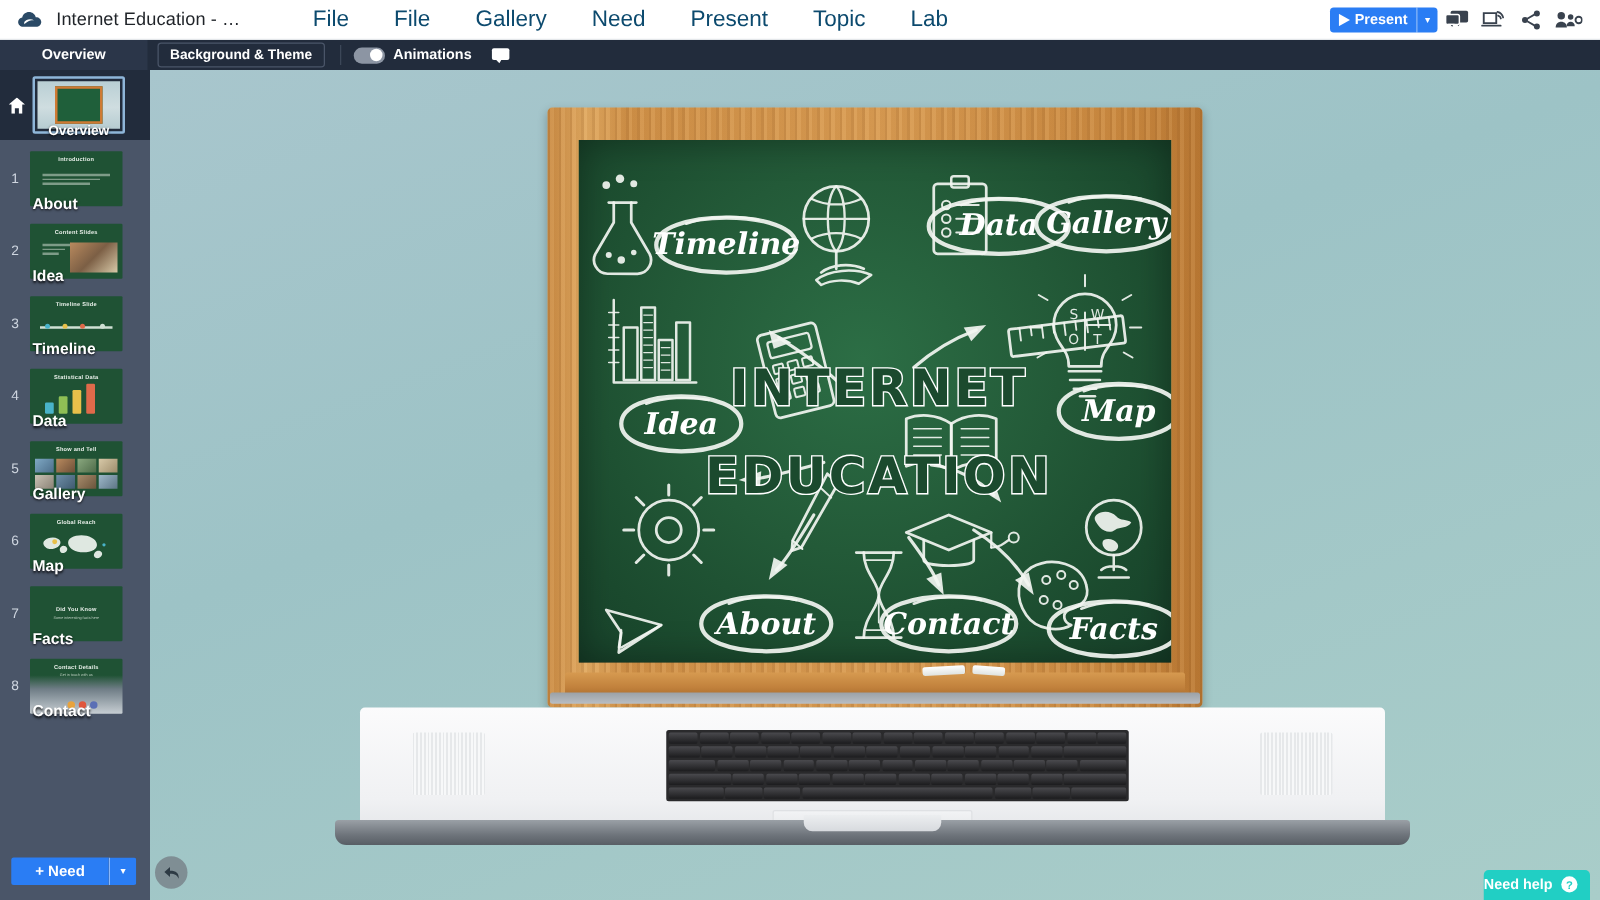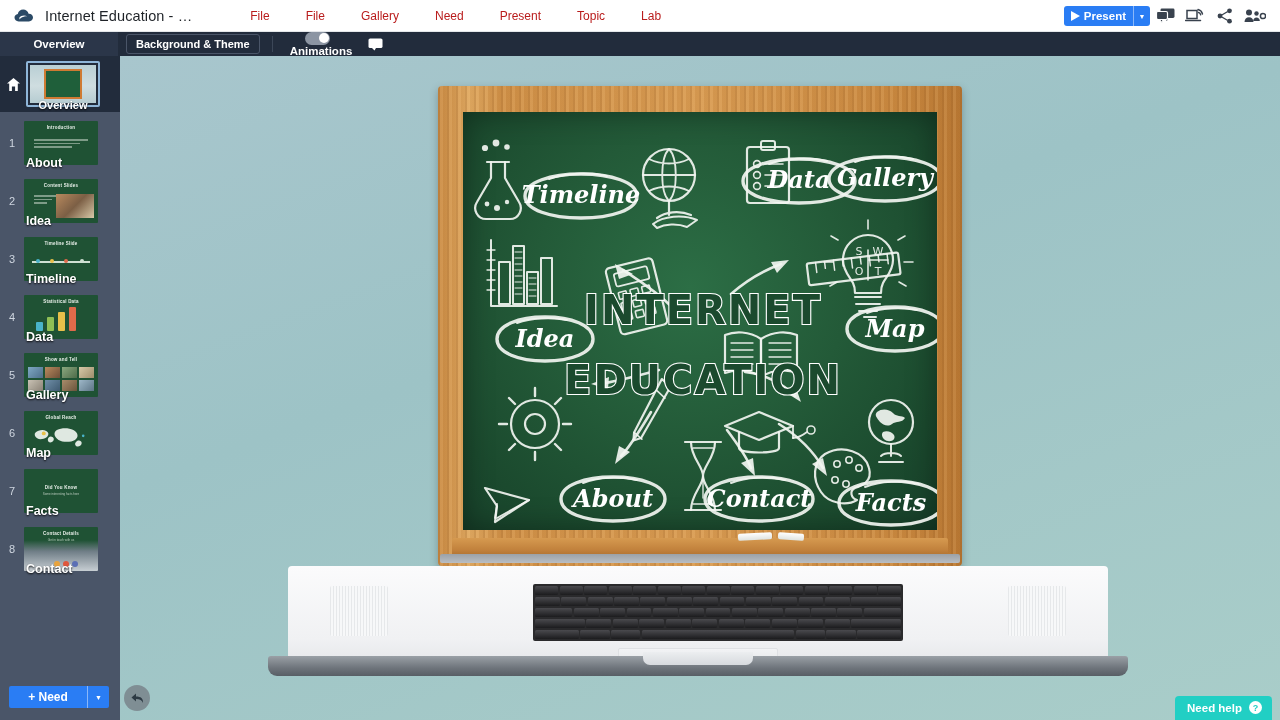--- a/index.html
+++ b/index.html
@@ -20,21 +20,21 @@
     display: flex; align-items: center;
   }
   .cloud-logo { margin-left: 13px; width: 22px; height: 22px; display: flex; align-items: center; justify-content: center; }
   .doc-title {
     margin-left: 10px;
     font-size: 14.5px; color: #1f2328; letter-spacing: .1px;
     white-space: nowrap;
   }
   .menu { display: flex; align-items: center; margin-left: 47px; }
   .menu-item {
-    font-size: 12px; color: #b91c1c;
+    font-size: 18px; color: #0c4a6e;
     padding: 4px 11px; margin-right: 14px;
     border-radius: 3px; cursor: default; white-space: nowrap;
   }
   .topright { position: absolute; right: 10px; top: 0; height: 32px; display: flex; align-items: center; }
   .present-btn {
     display: flex; align-items: center;
     background: #2a7df4; color: #fff;
     height: 20px; border-radius: 3px;
     font-size: 11.5px; font-weight: bold;
     padding: 0 0 0 7px; cursor: pointer;
@@ -61,21 +61,21 @@
     color: #fff; font-size: 11.5px; font-weight: bold;
     background: #2b3649; cursor: pointer;
   }
   .bg-theme-btn {
     margin-left: 8px;
     border: 1px solid #4a5568; border-radius: 3px;
     color: #fff; font-size: 11px; font-weight: bold;
     padding: 3px 9px; cursor: pointer;
   }
   .subbar-sep { width: 1px; height: 16px; background: #3c4758; margin: 0 10px 0 12px; }
-  .toggle-wrap { display: flex; align-items: center; cursor: pointer; flex-direction: column; }
+  .toggle-wrap { display: flex; align-items: center; cursor: pointer; }
   .toggle {
     width: 25px; height: 13px; border-radius: 7px;
     background: #8c95a3; position: relative;
   }
   .toggle .knob {
     position: absolute; top: 1.5px; right: 1.5px;
     width: 10px; height: 10px; border-radius: 50%;
     background: #fff;
   }
   .toggle-label { color: #fff; font-size: 11.5px; font-weight: bold; margin-left: 7px; }
@@ -192,21 +192,21 @@
   .undo-btn {
     position: absolute; left: 4px; bottom: 9px;
     width: 26px; height: 26px; border-radius: 50%;
     background: #7f8e94; display: flex; align-items: center; justify-content: center;
     cursor: pointer; z-index: 5;
   }
   .need-help {
     position: absolute; right: 8px; bottom: 0;
     background: #21cfc4; color: #fff;
     font-size: 11.5px; font-weight: bold;
-    padding: 5px 10px 6px 12px;
+    padding: 5px 10px 6px 0;
     border-radius: 4px 4px 0 0;
     display: flex; align-items: center; gap: 7px;
     cursor: pointer; z-index: 5;
   }
   .need-help .qmark {
     width: 13px; height: 13px; border-radius: 50%;
     background: #fff; color: #21cfc4;
     font-size: 9px; font-weight: bold;
     display: flex; align-items: center; justify-content: center;
   }

